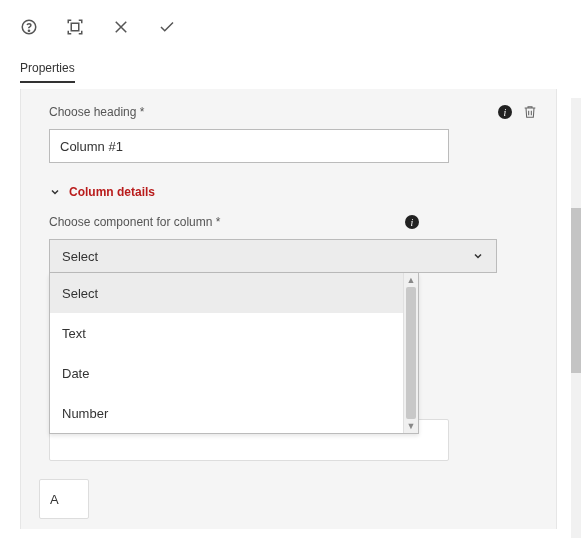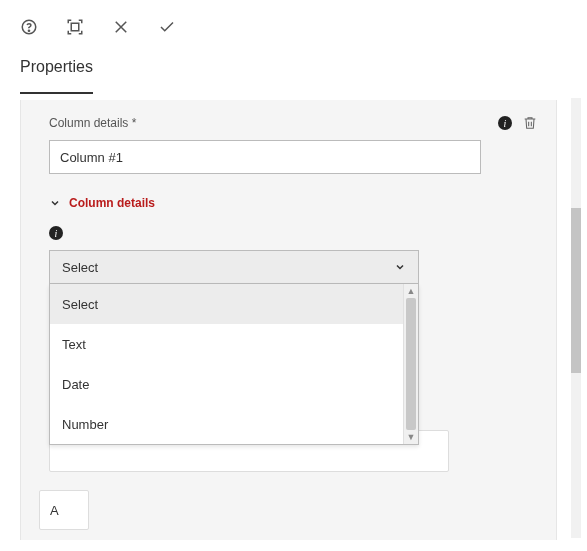--- a/index.html
+++ b/index.html
@@ -38,23 +38,23 @@
       color: #555;
     }
     .header-icon svg { width: 18px; height: 18px; }
     .header-icon.check svg { width: 20px; height: 20px; }
     .tabs {
       padding: 12px 20px 0 20px;
       border-bottom: 0px;
     }
     .tab {
       display: inline-block;
-      font-size: 16px;
-      color: #333;
-      padding-bottom: 16px;
+      font-size: 12px;
+      color: #333;
+      padding-bottom: 6px;
       border-bottom: 2px solid #333;
       cursor: pointer;
     }
     .body-area {
       position: relative;
       margin-top: 6px;
       margin-left: 20px;
       margin-right: 30px;
       height: 440px;
     }
@@ -94,21 +94,21 @@
       font-family: Georgia, serif;
       cursor: pointer;
     }
     .trash-icon {
       cursor: pointer;
       color: #666;
       display: flex;
     }
     .trash-icon svg { width: 16px; height: 18px; }
     .text-input {
-      width: 432px;
+      width: 400px;
       height: 34px;
       background: #fff;
       border: 1px solid #bbb;
       padding: 0 10px;
       font-size: 13px;
       color: #333;
       margin-top: 8px;
       outline: none;
     }
     .details-header {
@@ -127,21 +127,21 @@
     .choose-row {
       display: flex;
       align-items: center;
       justify-content: space-between;
       width: 370px;
       margin-left: 0px;
       margin-top: 16px;
     }
     .select-wrap {
       position: relative;
-      width: 370px;
+      width: 448px;
       margin-top: 10px;
     }
     .select-box {
       width: 100%;
       height: 34px;
       background: #ececec;
       border: 1px solid #bbb;
       display: flex;
       align-items: center;
       justify-content: space-between;
@@ -281,40 +281,41 @@
   <div class="tab">Properties</div>
 </div>
 
 <div class="body-area">
   <div class="panel">
 
     <div class="behind-card behind-1"></div>
     <div class="behind-card behind-2">A</div>
 
     <div class="field-row">
-      <span class="field-label">Column details *</span>
+      <span class="field-label">Choose heading *</span>
       <div class="field-actions">
         <div class="info-dot">i</div>
         <div class="trash-icon">
           <svg viewBox="0 0 24 24" fill="none" stroke="currentColor" stroke-width="1.6">
               <path d="M4 6h16M9 6V4h6v2M6 6l1 14h10l1-14M10 10v7M14 10v7"></path>
             </svg>
         </div>
       </div>
     </div>
     <input class="text-input" type="text" value="Column #1" style="">
 
     <div class="details-header">
       <svg viewBox="0 0 24 24" fill="none" stroke="currentColor" stroke-width="3">
           <path d="M6 9l6 6 6-6"></path>
         </svg>
       <span class="details-title">Column details</span>
     </div>
 
     <div class="choose-row">
+      <span class="field-label">Choose component for column *</span>
       <div class="info-dot">i</div>
     </div>
 
     <div class="select-wrap">
       <div class="select-box">
         <span>Select</span>
         <svg viewBox="0 0 24 24" fill="none" stroke="currentColor" stroke-width="3">
             <path d="M6 9l6 6 6-6"></path>
           </svg>
       </div>

